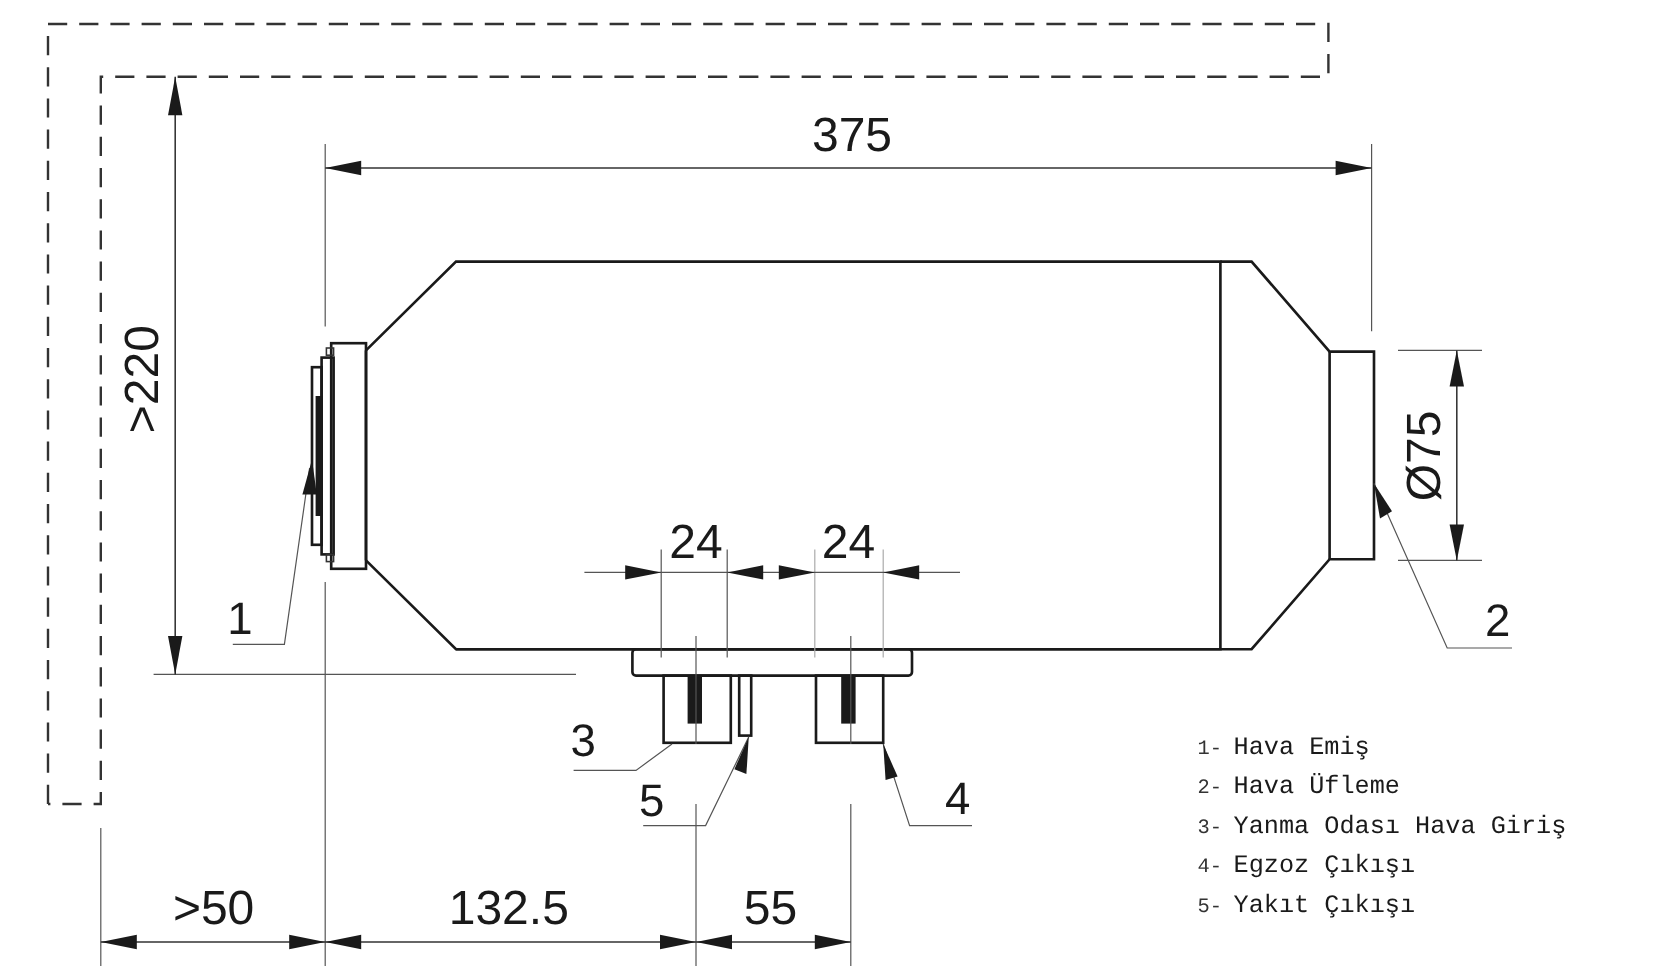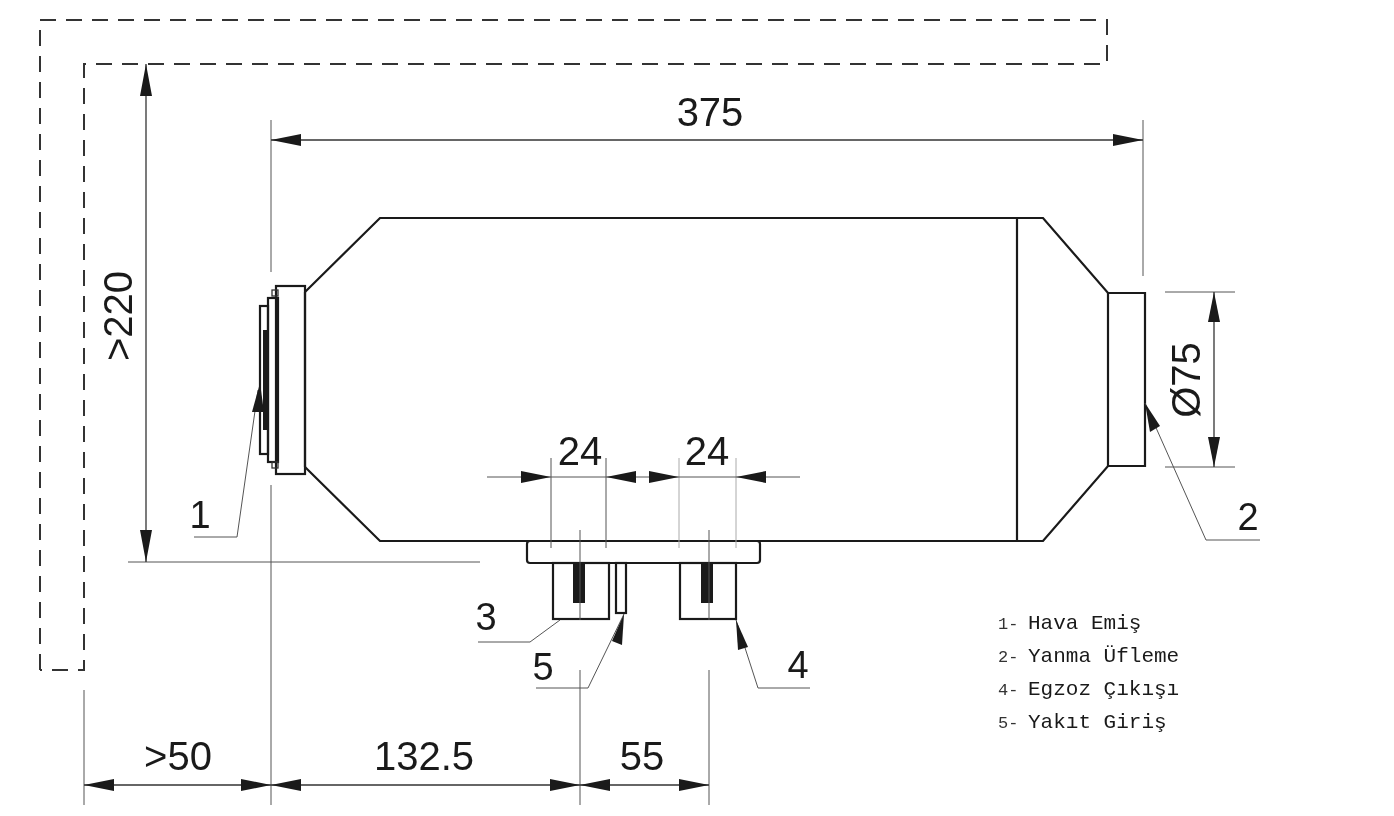--- a/index.html
+++ b/index.html
@@ -145,21 +145,24 @@
     <polygon class="arrow" points="624,614 612,641 622,645"></polygon>
     <text class="calltext" x="543" y="680" text-anchor="middle">5</text>
   </g>
 </svg>
 
 <div class="legend">
   <div class="legend-item">
     <span class="legend-num">1-</span><span>Hava Emiş</span>
   </div>
   <div class="legend-item">
-    <span class="legend-num">2-</span><span>Yanma Üfleme</span>
+    <span class="legend-num">2-</span><span>Hava Üfleme</span>
+  </div>
+  <div class="legend-item">
+    <span class="legend-num">3-</span><span>Yanma Odası Hava Giriş</span>
   </div>
   <div class="legend-item">
     <span class="legend-num">4-</span><span>Egzoz Çıkışı</span>
   </div>
   <div class="legend-item">
-    <span class="legend-num">5-</span><span>Yakıt Giriş</span>
+    <span class="legend-num">5-</span><span>Yakıt Çıkışı</span>
   </div>
 </div>
 
 </body></html>

